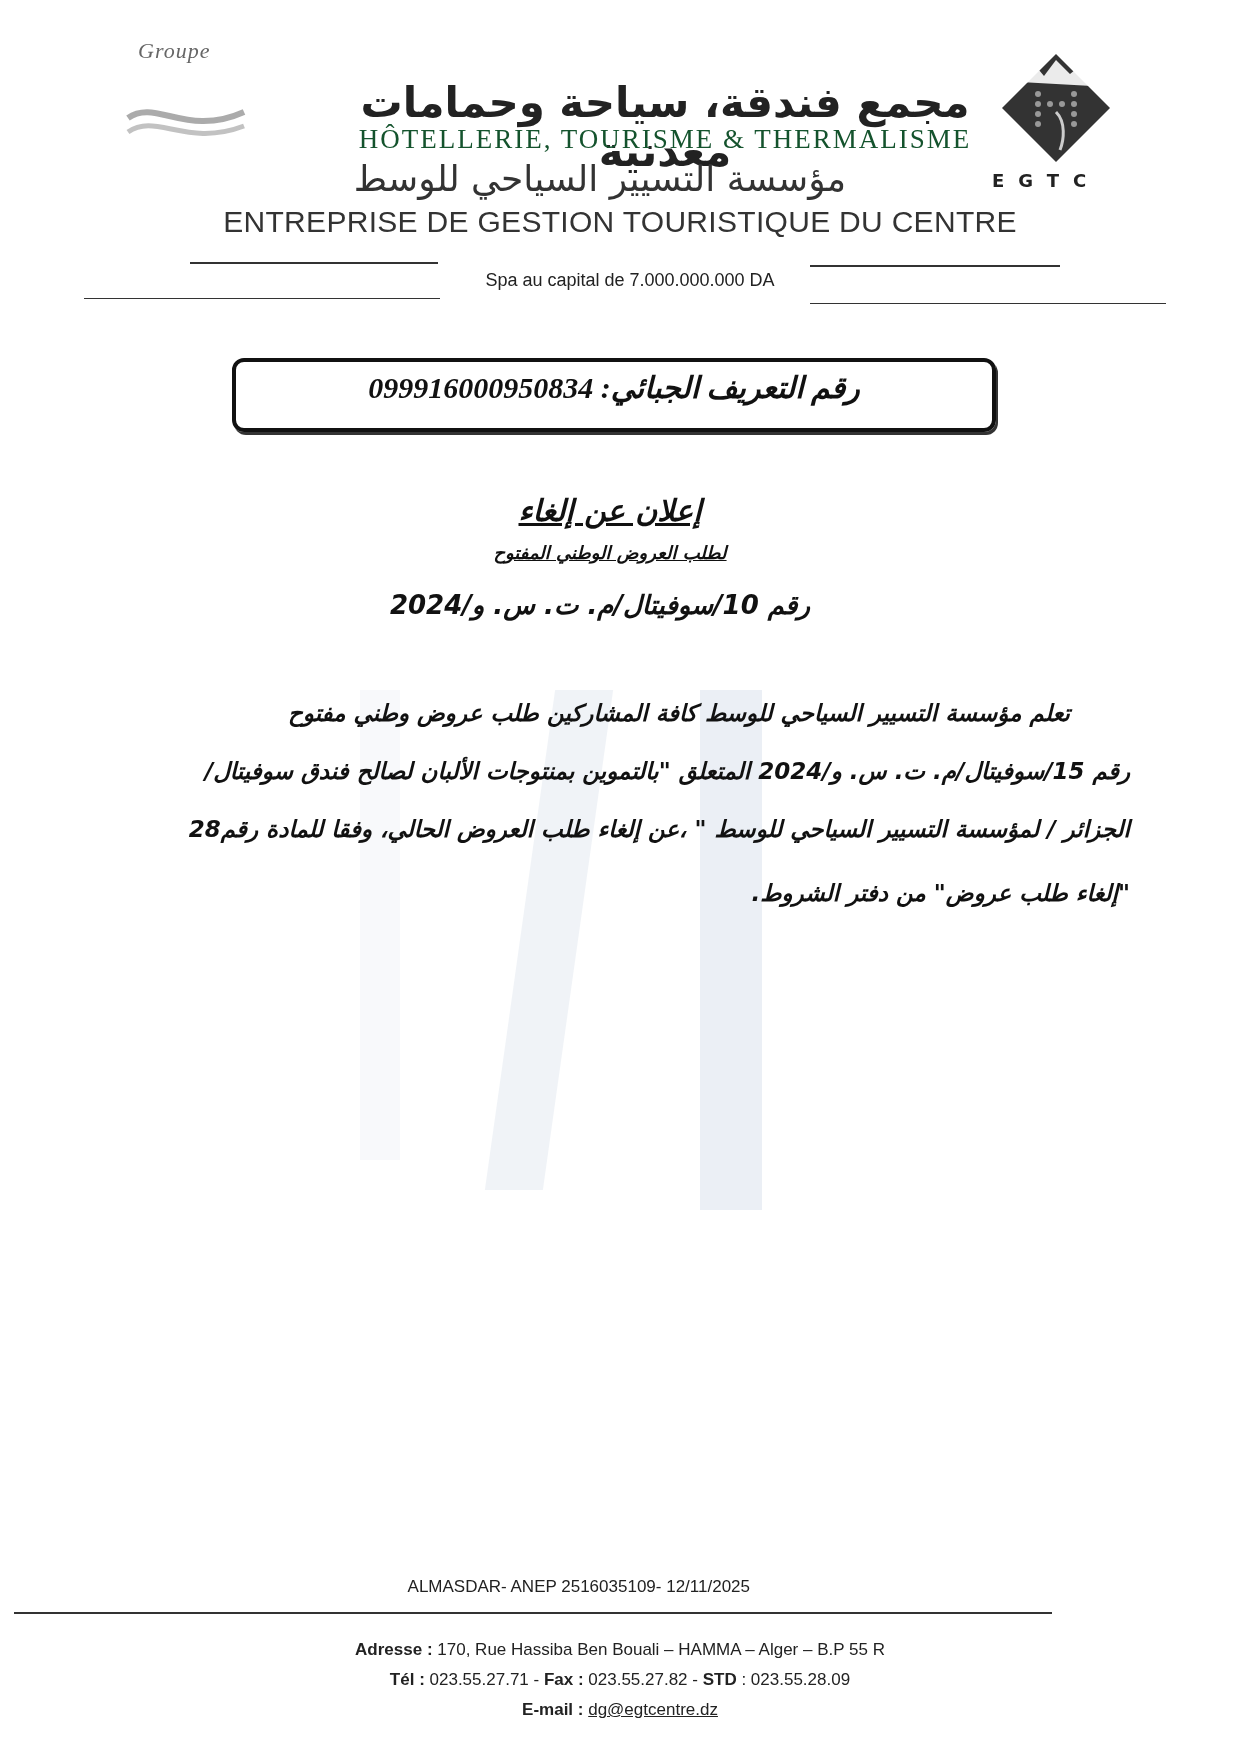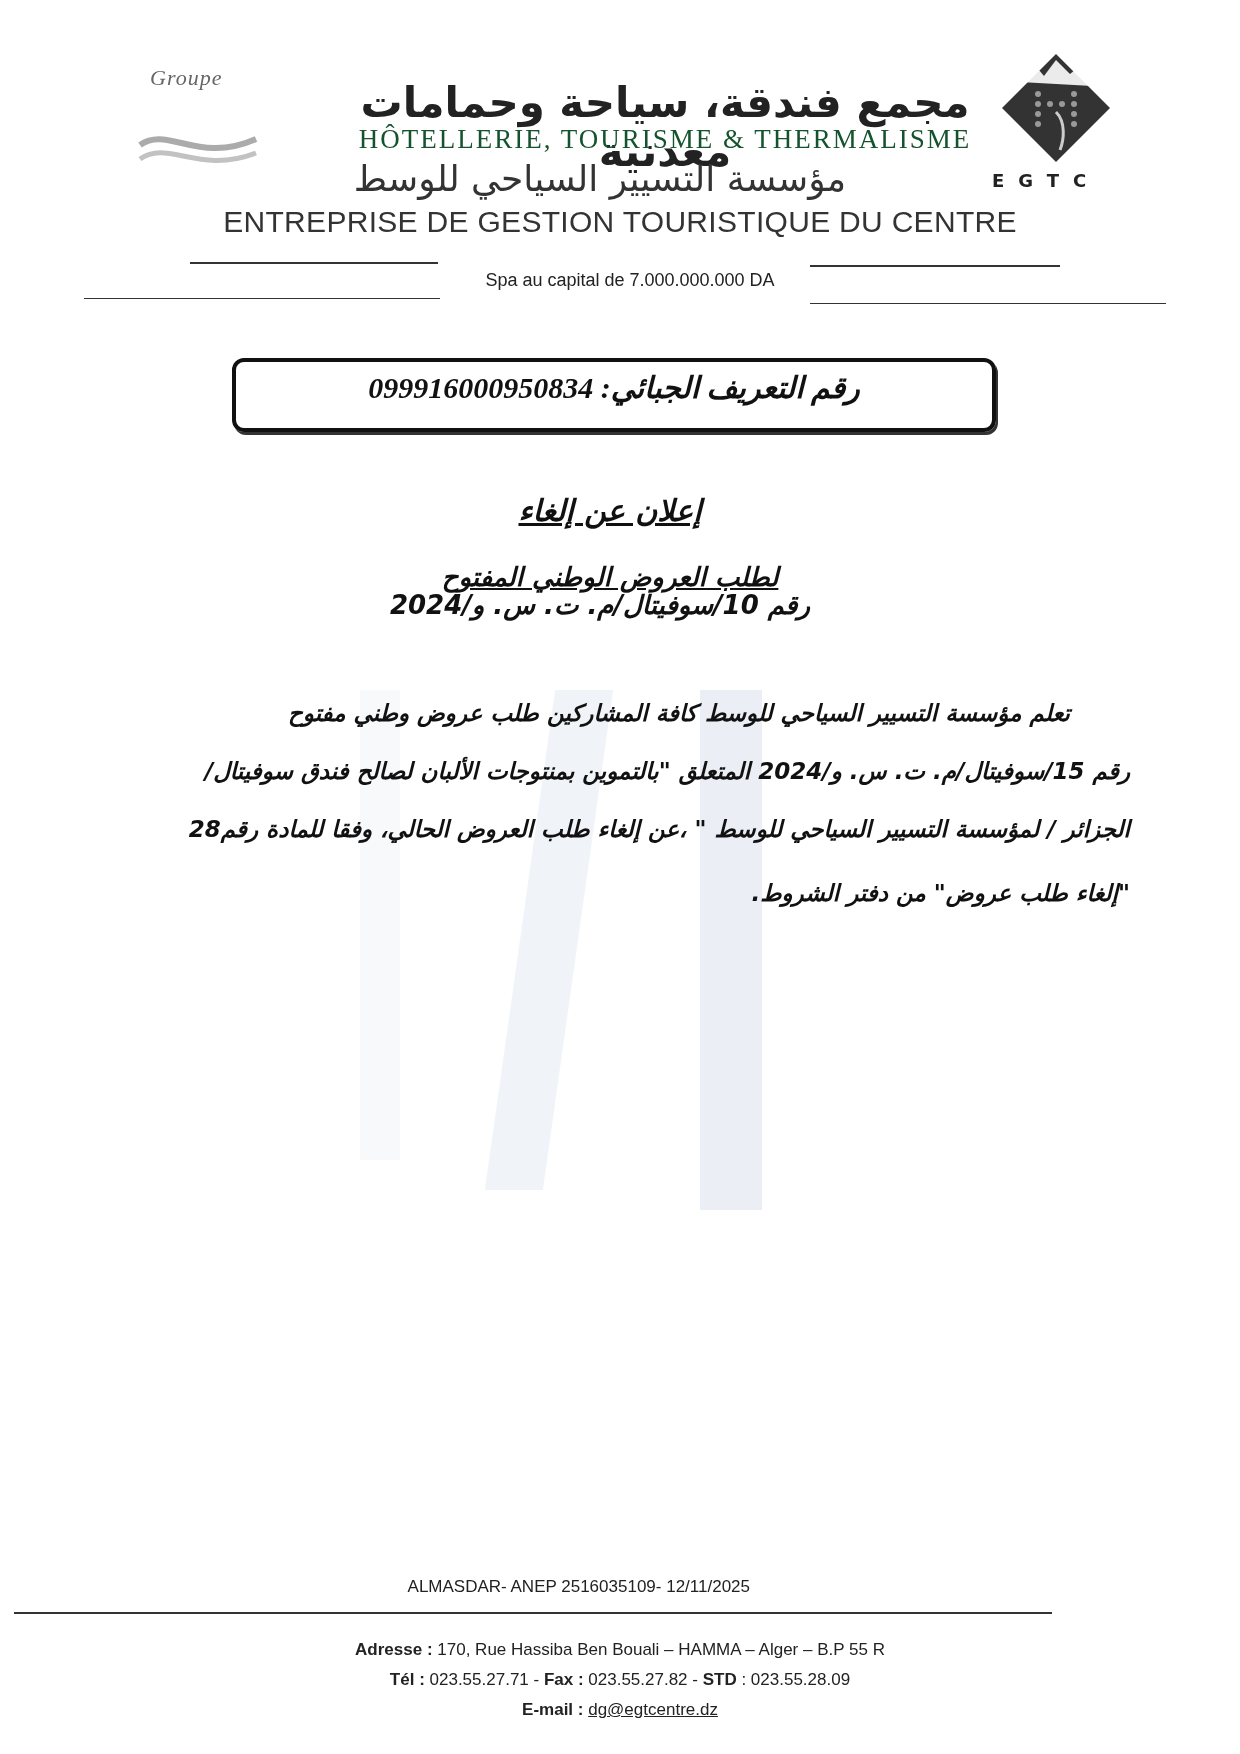--- a/index.html
+++ b/index.html
@@ -3,42 +3,42 @@
 <meta charset="utf-8">
 <style>
   html, body { margin:0; padding:0; background:#fff; }
   body { width:1240px; height:1754px; position:relative; overflow:hidden; color:#111; font-family:"Liberation Sans", sans-serif; }
   .abs { position:absolute; }
 
   
   .wm-bar { position:absolute; background:#e4e9f1; }
 
   
-  .iti-logo { left:138px; top:38px; width:120px; height:120px;margin-top:27px; }
+  .iti-logo { left:126px; top:38px; width:120px; height:120px; }
   .iti-groupe { position:absolute; left:12px; top:0; font-family:"Liberation Serif", serif; font-style:italic; font-size:22px; color:#666; letter-spacing:1px; }
   .iti-letters { position:absolute; left:4px; top:14px; font-family:"Liberation Serif", serif; font-size:100px; line-height:100px; color:#444; letter-spacing:-6px; }
   .iti-wave { position:absolute; left:0; top:60px; width:120px; height:50px; }
 
   .ar-group { left:350px; top:78px; width:630px; text-align:center; direction:rtl; font-family:"DejaVu Sans", sans-serif; font-weight:bold; font-size:42px; color:#222; letter-spacing:2px; }
   .fr-group { left:340px; top:124px; width:650px; text-align:center; font-family:"Liberation Serif", serif; font-size:27px; letter-spacing:2px; color:#14532d; }
 
   .egtc-logo { left:1000px; top:52px; width:112px; height:112px; }
   .egtc-label { left:992px; top:170px; width:130px; font-family:"DejaVu Sans", sans-serif; font-weight:bold; font-size:18px; letter-spacing:14px; color:#222; }
 
   .ar-company { left:250px; top:158px; width:700px; text-align:center; direction:rtl; font-family:"DejaVu Sans", sans-serif; font-size:36px; color:#333; letter-spacing:10px; }
   .fr-company { left:150px; top:205px; width:940px; text-align:center; font-family:"Liberation Sans", sans-serif; font-size:30px; color:#333; letter-spacing:0.3px; }
 
   .hr { position:absolute; height:0; border-top:2px solid #333; }
   .capital { left:430px; top:270px; width:400px; text-align:center; font-size:18px; color:#222; }
 
   .nif-box { left:232px; top:358px; width:756px; height:66px; border:4px solid #111; border-radius:12px; box-shadow:2px 3px 0 #333; }
   .nif-text { left:232px; top:370px; width:764px; text-align:center; direction:rtl; font-family:"Liberation Serif", serif; font-weight:bold; font-style:italic; font-size:30px; }
 
   .title1 { left:400px; top:493px; width:420px; text-align:center; direction:rtl; font-family:"DejaVu Sans", sans-serif; font-weight:bold; font-style:italic; font-size:30px; text-decoration:underline; }
-  .title2 { left:400px; top:562px; width:420px; text-align:center; direction:rtl; font-family:"DejaVu Sans", sans-serif; font-weight:bold; font-style:italic; font-size:26px; text-decoration:underline; }
+  .title2 { left:400px; top:542px; width:420px; text-align:center; direction:rtl; font-family:"DejaVu Sans", sans-serif; font-weight:bold; font-style:italic; font-size:18px; text-decoration:underline; }
   .title3 { left:380px; top:590px; width:440px; text-align:center; direction:rtl; font-family:"DejaVu Sans", sans-serif; font-weight:bold; font-style:italic; font-size:26px; }
 
   .body-line { position:absolute; left:120px; width:1010px; direction:rtl; text-align:justify; font-family:"DejaVu Sans", sans-serif; font-style:italic; font-size:23px; font-weight:bold; white-space:nowrap; }
 
   .source { left:330px; top:1577px; width:420px; text-align:right; font-size:17px; color:#222; }
   .footer { left:200px; width:840px; text-align:center; font-size:17px; color:#222; }
   .footer b { font-weight:bold; }
   .email-link { text-decoration:underline; color:#222; }
 </style>
 </head>

